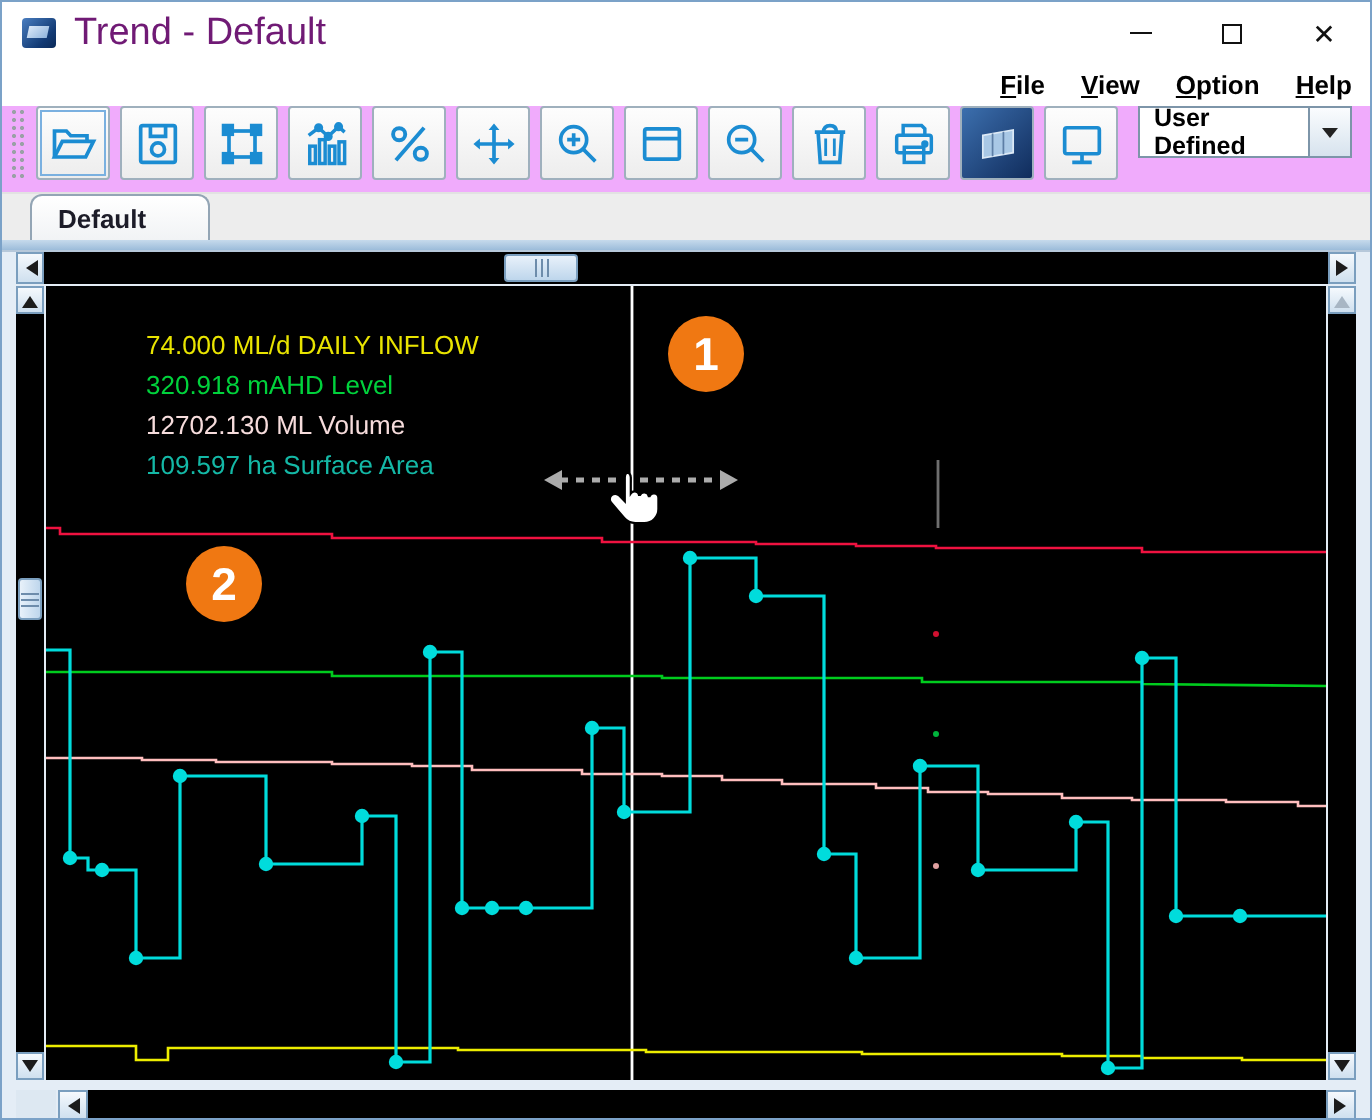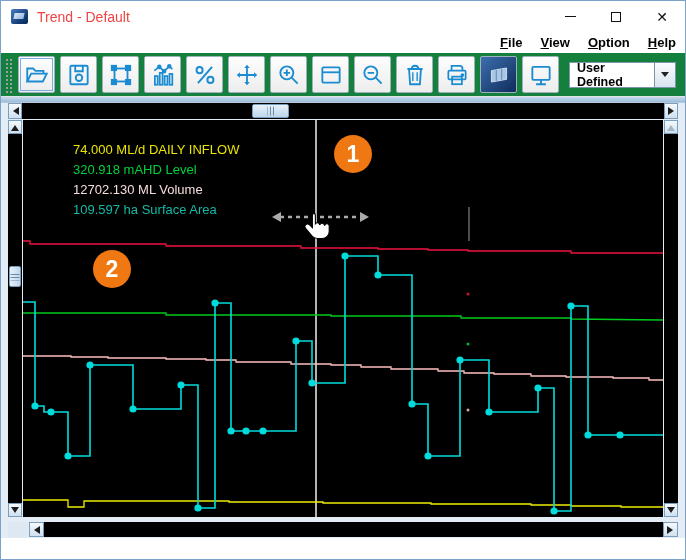--- a/index.html
+++ b/index.html
@@ -5,34 +5,34 @@
   html,body{margin:0;padding:0;background:#cfd8e2;font-family:"Liberation Sans","DejaVu Sans",sans-serif;}
   *{box-sizing:border-box;}
   .window{position:relative;width:686px;height:560px;background:#fff;border:1px solid #7ba2c8;overflow:hidden;}
 
   
   .titlebar{height:31px;display:flex;align-items:center;background:#fff;}
   .app-icon{width:17px;height:15px;margin-left:10px;border-radius:2px;
     background:linear-gradient(135deg,#4a7ec0 0%,#123a74 70%,#0b2a58 100%);position:relative;flex:0 0 auto;}
   .app-icon:before{content:"";position:absolute;left:3px;top:4px;width:10px;height:6px;
     background:linear-gradient(135deg,#dce9f8,#8fb4dc);transform:skewX(-12deg);}
-  .title-text{margin-left:9px;font-size:14px;color:#ef4444;}
+  .title-text{margin-left:9px;font-size:19px;color:#701a75;}
   .win-controls{margin-left:auto;display:flex;height:100%;}
   .win-btn{width:46px;height:100%;display:flex;align-items:center;justify-content:center;font-size:13px;color:#111;}
   .glyph-min{display:block;width:11px;height:0;border-top:1px solid #111;}
   .glyph-max{display:block;width:10px;height:10px;border:1px solid #111;}
   .glyph-close{font-size:14px;line-height:1;}
 
   
   .menubar{height:21px;display:flex;align-items:center;padding-left:4px;background:#fff;justify-content:flex-end;}
   .menu-item{padding:0 9px;font-size:13px;font-weight:700;color:#000;}
   .menu-item .accel{text-decoration:underline;}
 
   
-  .toolbar{height:44px;background:#15803d;display:flex;align-items:center;padding-left:3px;border-bottom:1px solid #e2e2e2;}
+  .toolbar{height:44px;background:#f0abfc;display:flex;align-items:flex-start;padding-left:3px;border-bottom:1px solid #e2e2e2;}
   .grip{width:8px;height:36px;margin-right:6px;
     background-image:radial-gradient(#9aa0a6 1px,transparent 1.1px);background-size:4px 4px;background-position:1px 1px;}
   .tb-btn{width:37px;height:37px;margin-right:5px;border:1px solid #9fb0bd;border-radius:2px;
     background:linear-gradient(#fdfdfd,#ededed);display:flex;align-items:center;justify-content:center;padding:0;}
   .tb-btn.focused{outline:1px solid #7ab0e0;outline-offset:-3px;}
   .tb-btn svg{display:block;}
   .tb-btn.dark{background:linear-gradient(135deg,#3c6fae,#102c5c);}
   .combo{margin-left:5px;display:flex;height:26px;}
   .combo-value{width:86px;height:26px;border:1px solid #7d95a9;background:#fff;display:flex;align-items:center;
     padding-left:7px;font-size:12.5px;font-weight:700;color:#000;}
@@ -195,20 +195,25 @@
           <path d="M12 16.5 V20 M7.5 20.5 H16.5"></path>
       </svg>
     </button>
 
     <div class="combo">
       <div class="combo-value">User Defined</div>
       <div class="combo-btn"></div>
     </div>
   </div>
 
+  <div class="tabbar">
+    <div class="tab">
+        <span>Default</span>
+      </div>
+  </div>
   <div class="tab-strip"></div>
 
   <div class="chart-frame">
 
     <div class="sb-btn" style="left:7px;top:0;width:14px;height:16px;">
         <span class="tri tri-left"></span>
       </div>
     <div class="sb-track" style="left:21px;top:0;width:642px;height:16px;"></div>
     <div class="sb-thumb h" style="left:251px;top:1px;width:37px;height:14px;">
         <span class="thumb-grip-v"></span>

